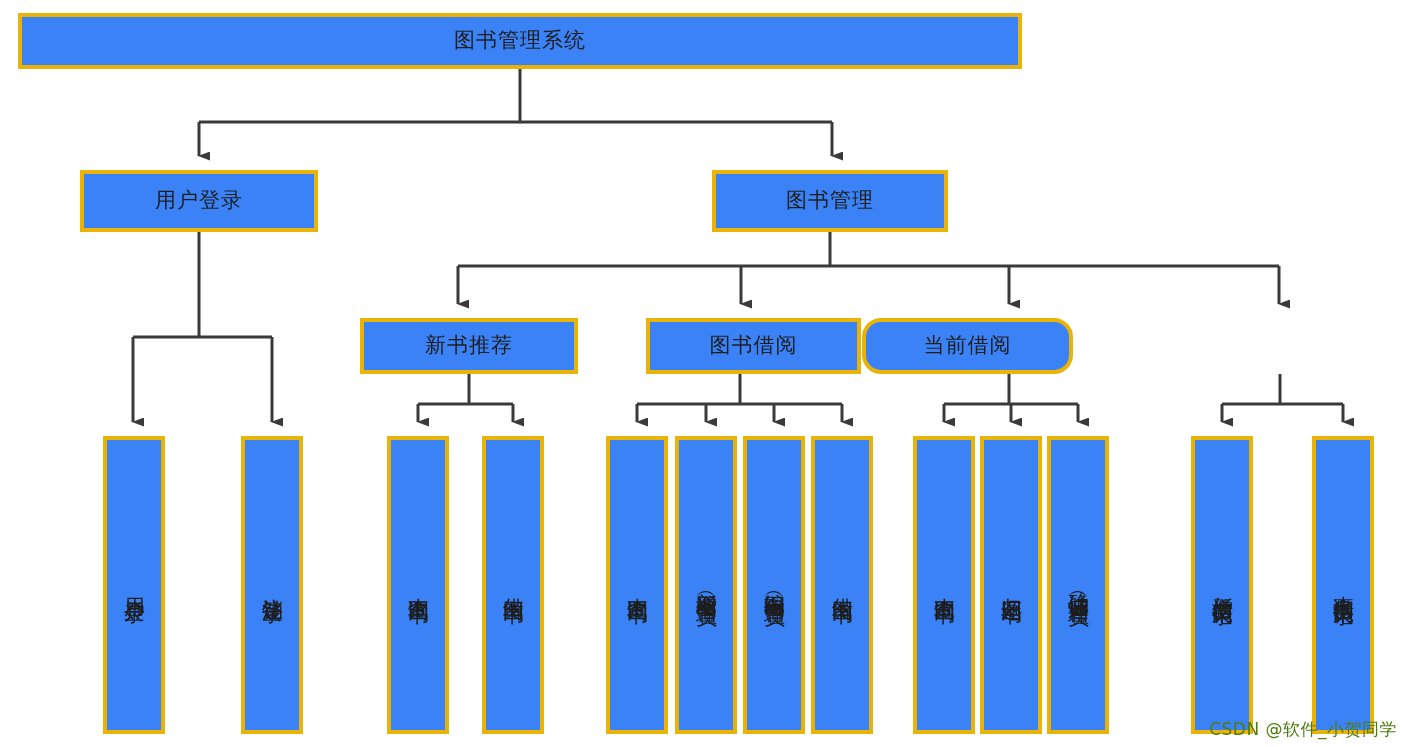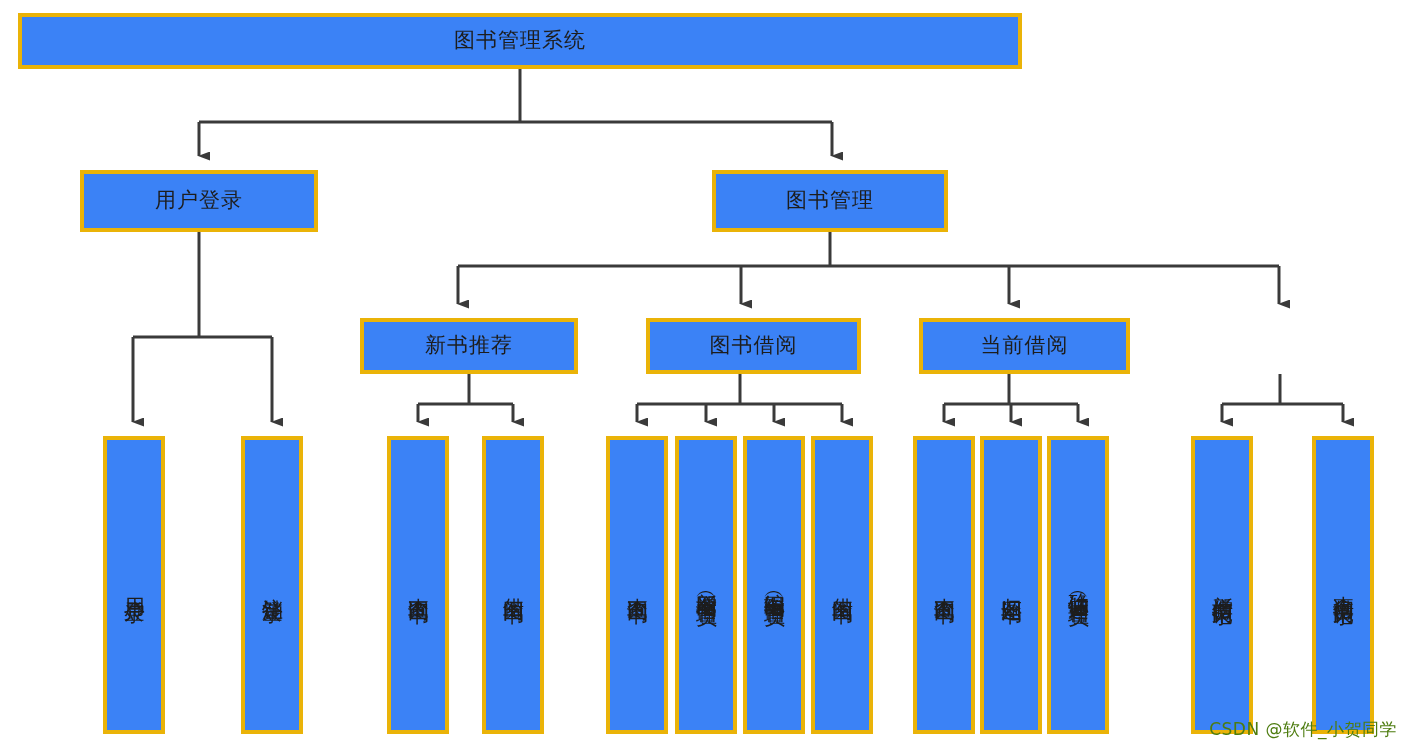--- a/index.html
+++ b/index.html
@@ -132,21 +132,21 @@
   <div class="node-box horizontal" style="left:712px; top:170px; width:236px; height:62px;">
     <span class="node-label">图书管理</span>
   </div>
 
   <div class="node-box horizontal" style="left:360px; top:318px; width:218px; height:56px;">
     <span class="node-label">新书推荐</span>
   </div>
   <div class="node-box horizontal" style="left:633px; top:318px; width:215px; height:56px;margin-left:13px;">
     <span class="node-label">图书借阅</span>
   </div>
-  <div class="node-box horizontal" style="left:919px; top:318px; width:211px; height:56px;">
+  <div class="node-box horizontal" style="left:862px; top:318px; width:211px; height:56px;border-radius:19px;">
     <span class="node-label">当前借阅</span>
   </div>
 
   <div class="node-box vertical" style="left:103px; top:436px; width:62px; height:298px;">
     <span class="node-label">用户登录</span>
   </div>
   <div class="node-box vertical" style="left:241px; top:436px; width:62px; height:298px;">
     <span class="node-label">注销登录</span>
   </div>
   <div class="node-box vertical" style="left:387px; top:436px; width:62px; height:298px;">

